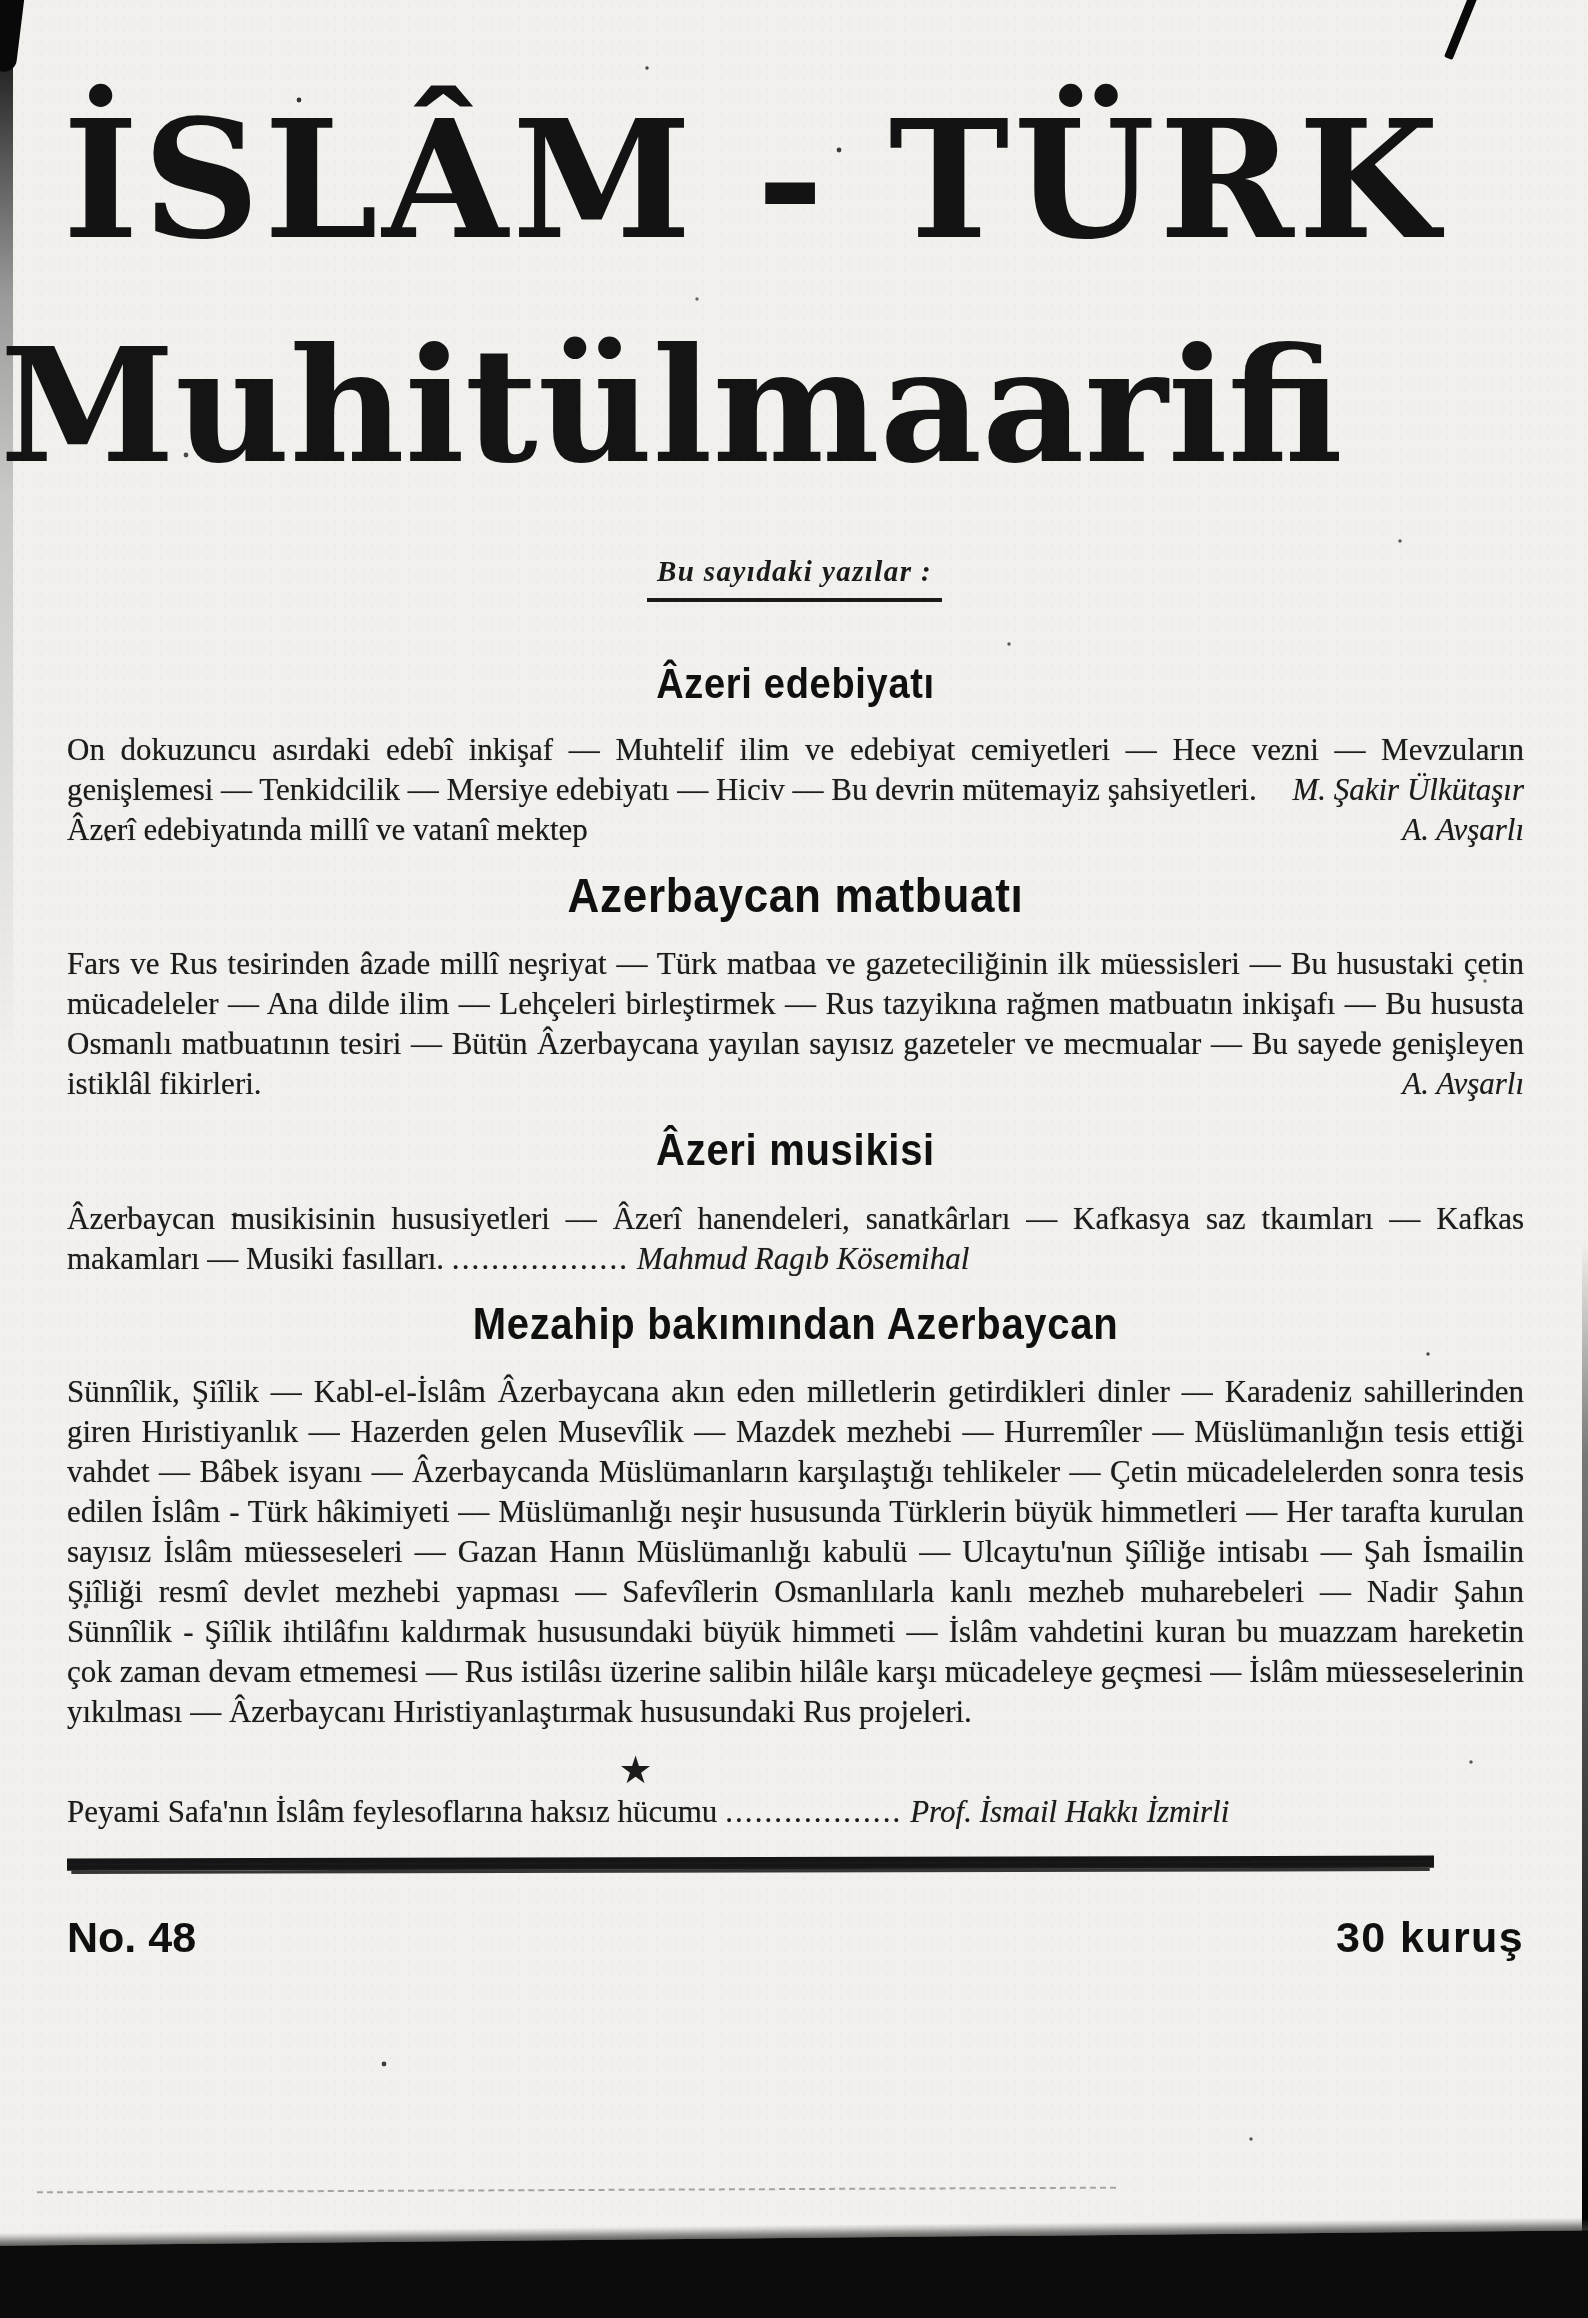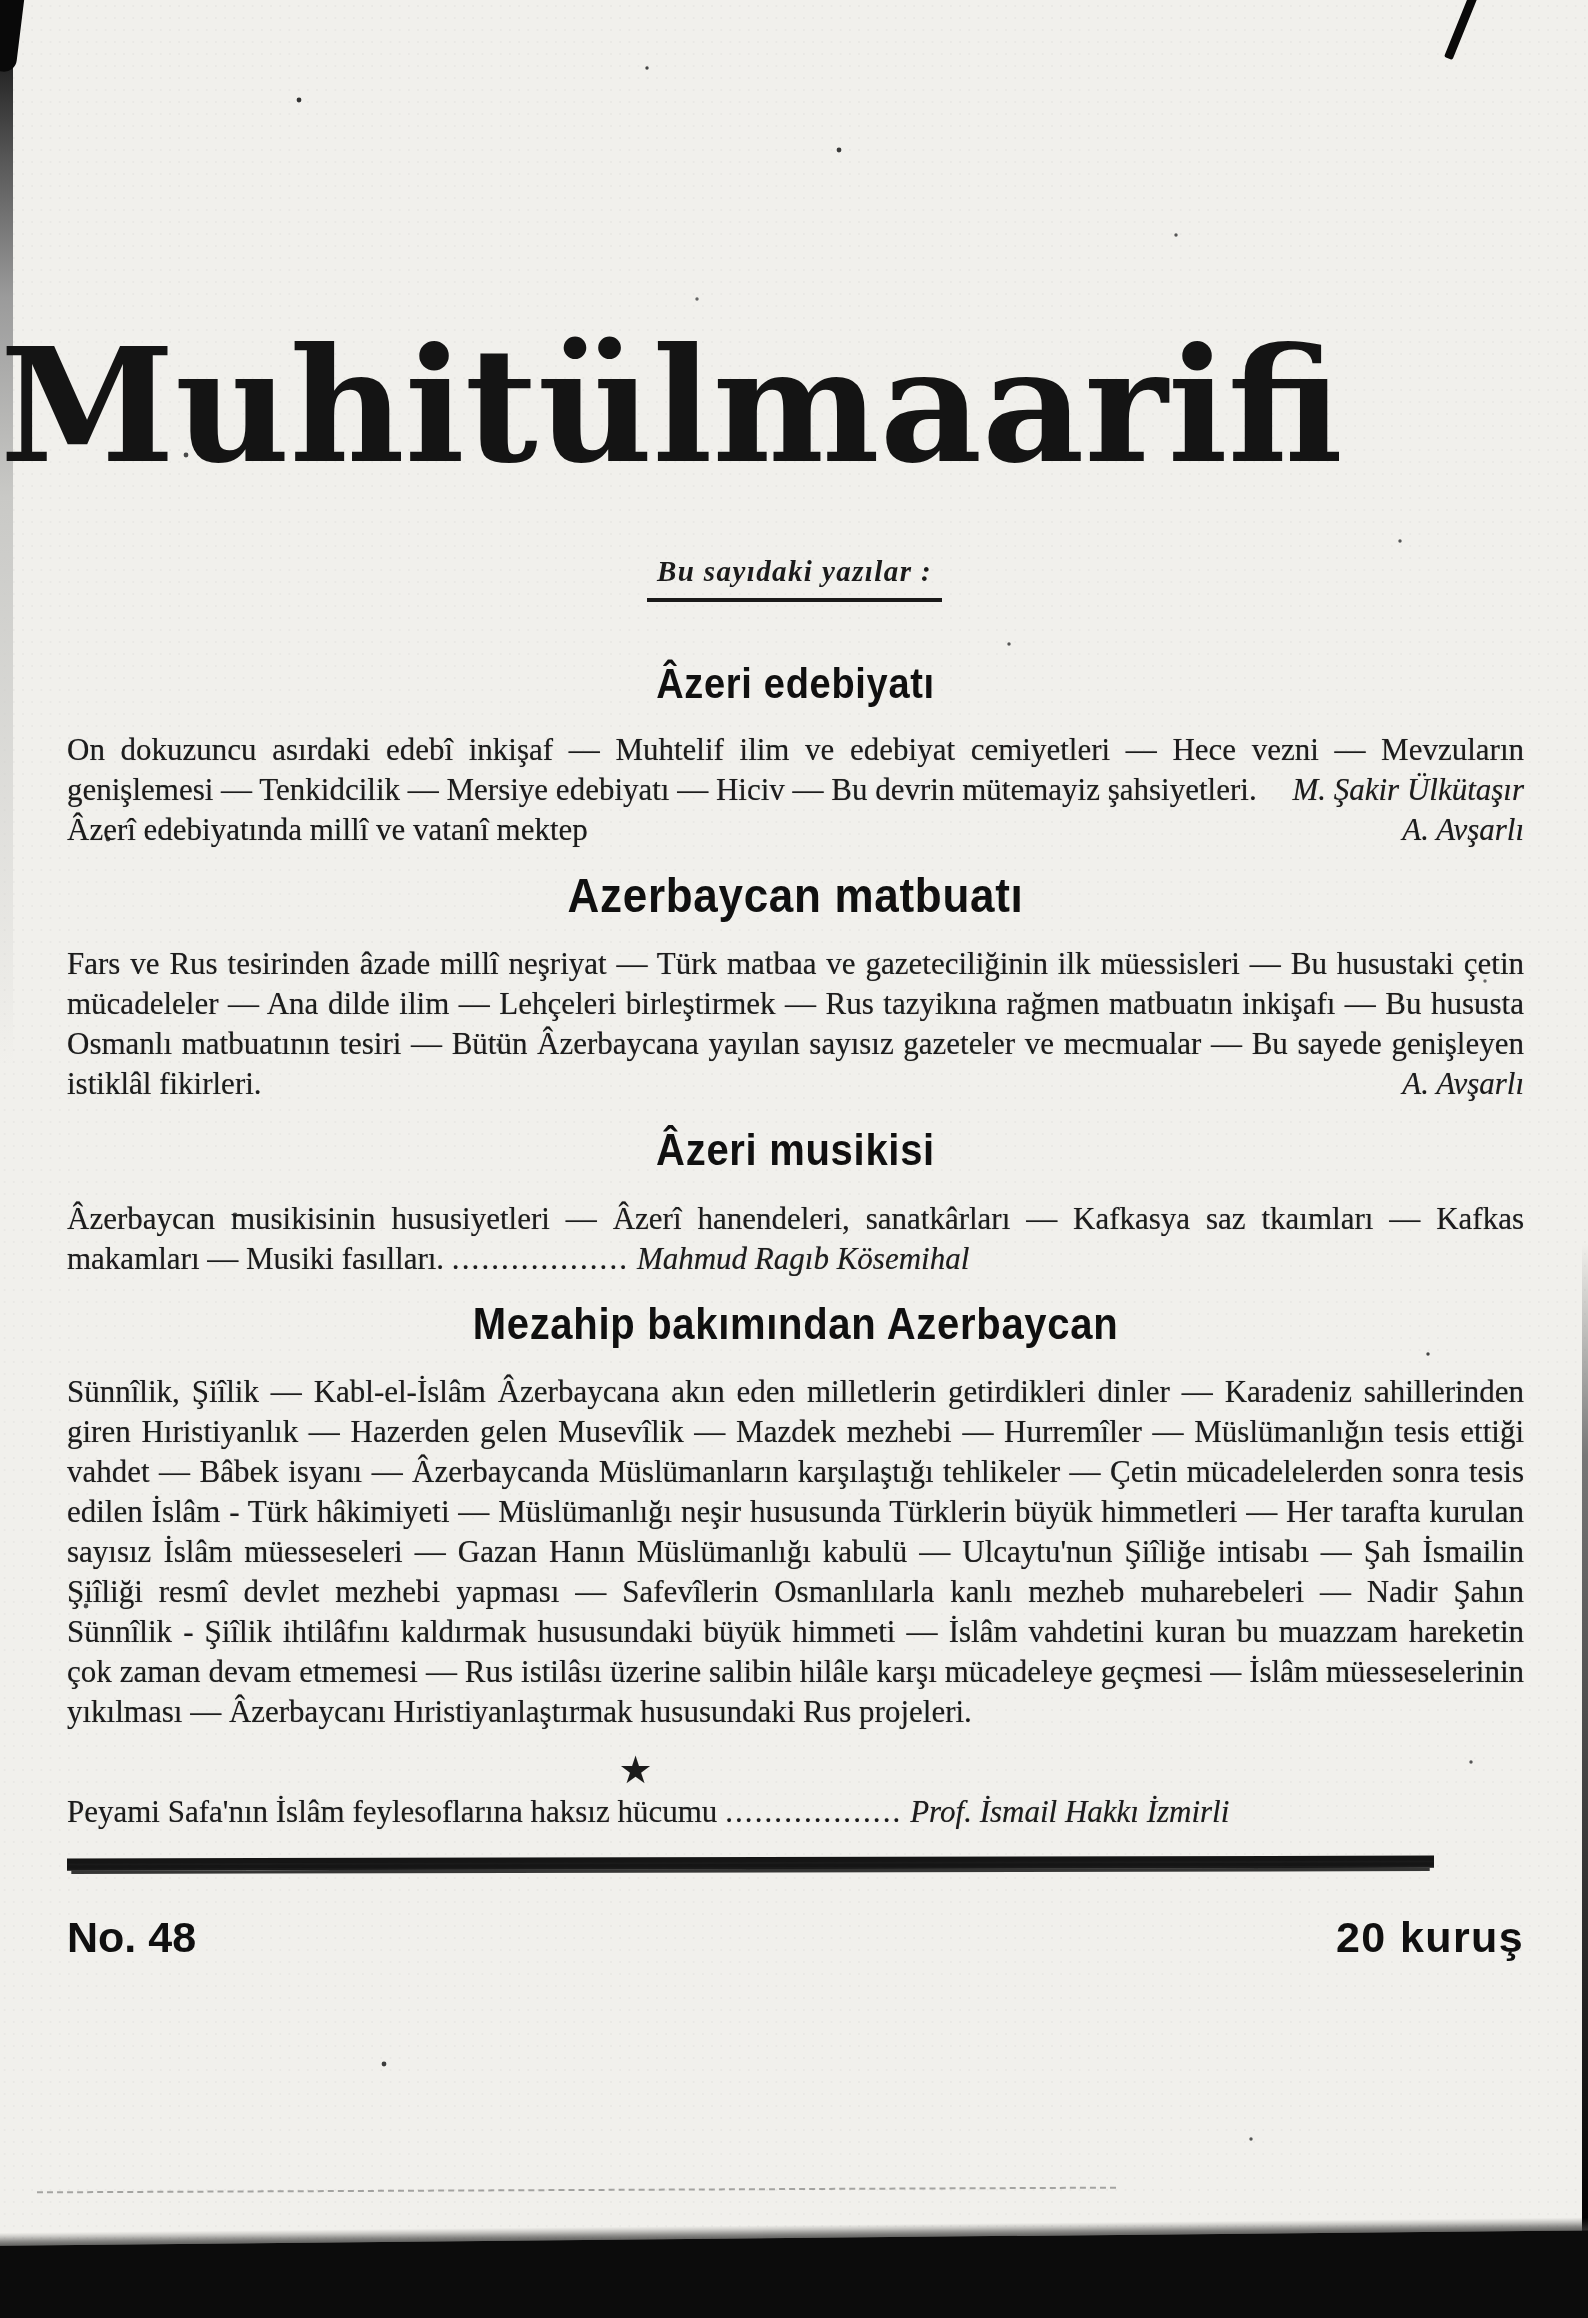--- a/index.html
+++ b/index.html
@@ -76,20 +76,21 @@
 <div class="page">
 
   <div class="edge-left"></div>
   <div class="corner-blob-tl"></div>
   <div class="corner-mark-tr"></div>
   <div class="edge-right"></div>
   <div class="thin-scan-line"></div>
   <div class="band-bottom"></div>
   <div class="specks"></div>
 
+  <div class="masthead1">İSLÂM - TÜRK</div>
   <div class="masthead2">Muhitülmaarifi</div>
 
   <div class="contents-label-row">
     <span class="contents-label">Bu sayıdaki yazılar :</span>
   </div>
 
   <div class="content">
 
     <div class="sec-heading h-edebiyat">
       <span class="hstretch">Âzeri edebiyatı</span>
@@ -133,18 +134,18 @@
 
     <div class="para">
       <span>Peyami Safa'nın İslâm feylesoflarına haksız hücumu</span>
       <span class="leader">..................</span>
       <span class="author">Prof. İsmail Hakkı İzmirli</span>
     </div>
 
     <div class="footer-rule"></div>
     <div class="footer-row">
       <span class="issue">No. 48</span>
-      <span class="price">20 kuruş</span>
+      <span class="price">30 kuruş</span>
     </div>
 
   </div>
 </div>
 
 
 </body></html>

